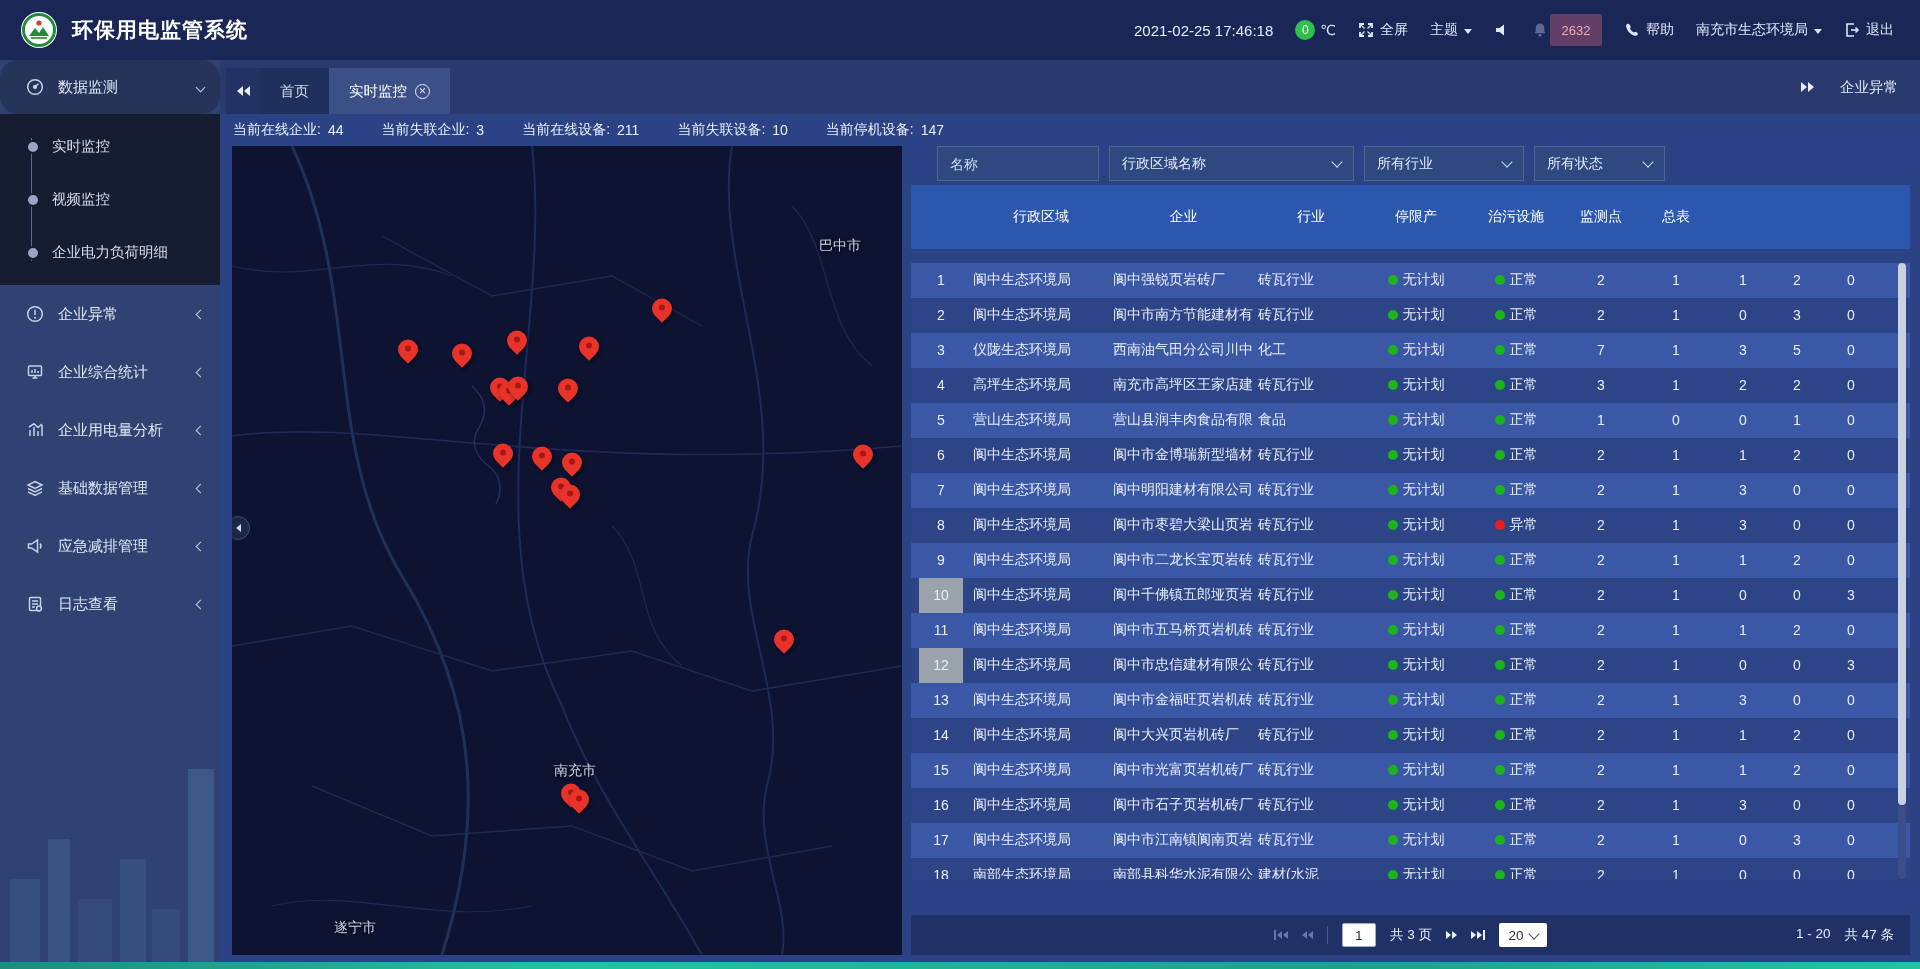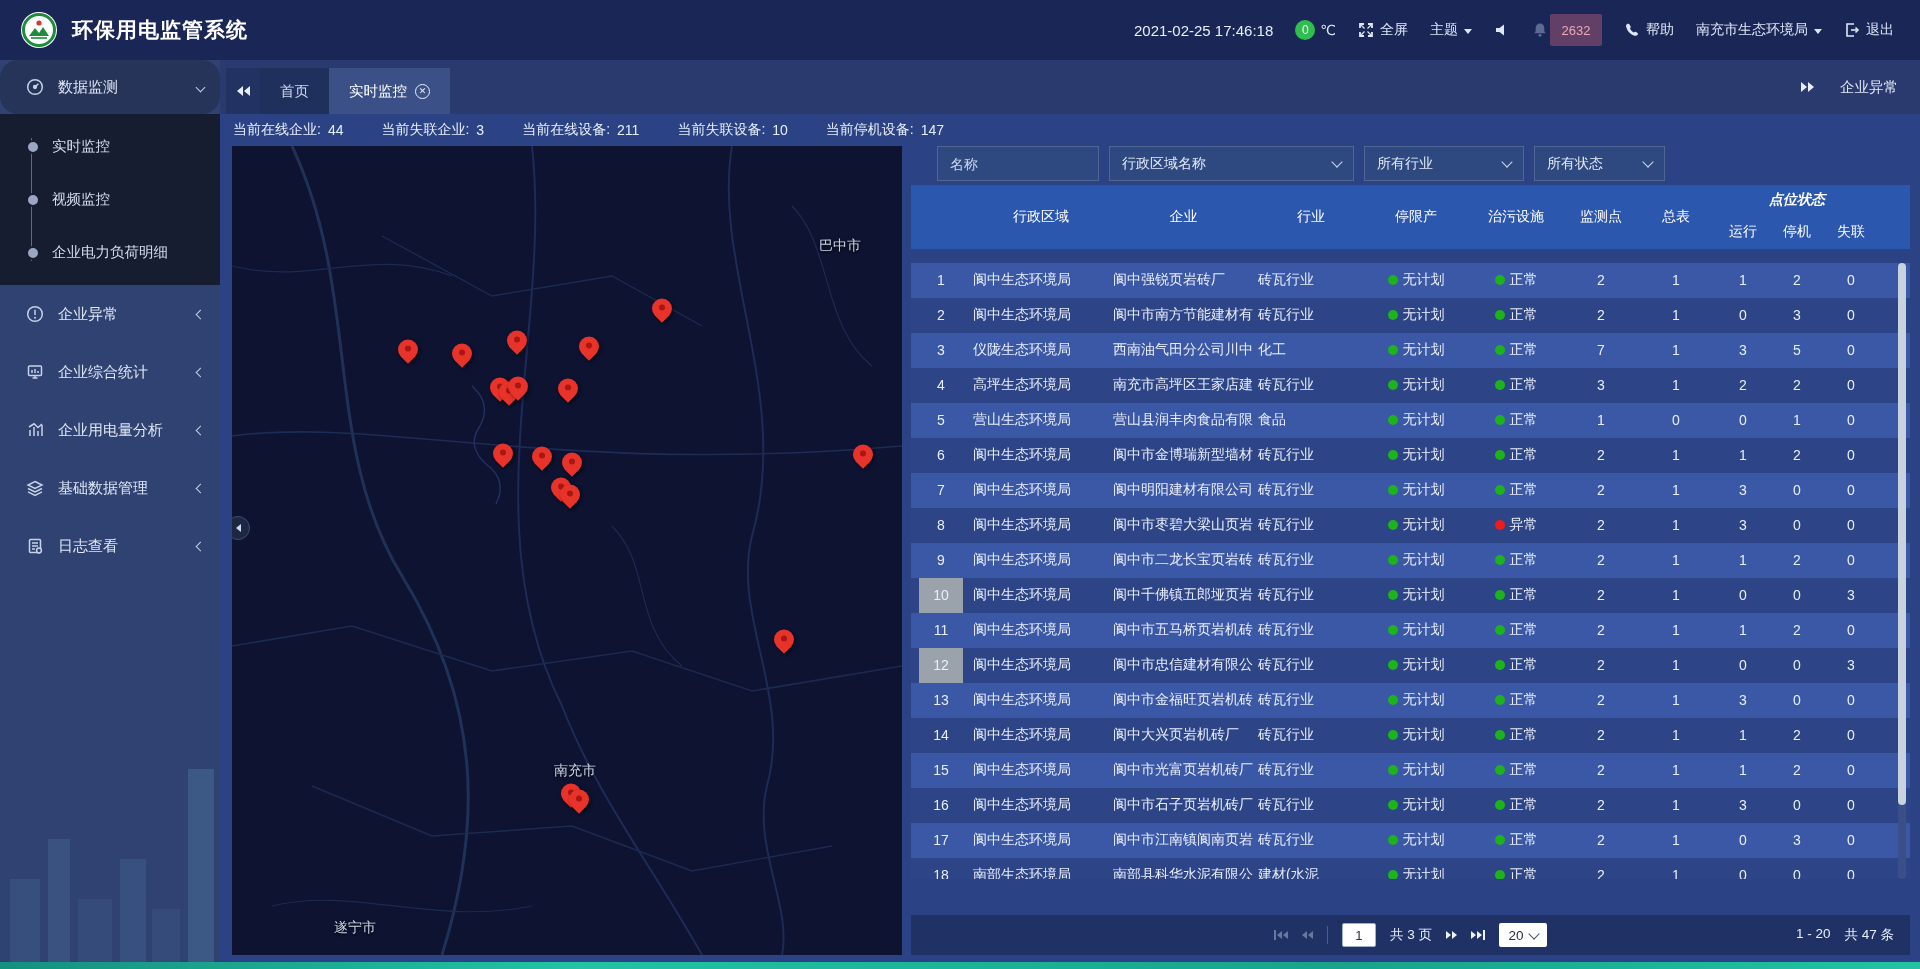--- a/index.html
+++ b/index.html
@@ -251,20 +251,28 @@
     <svg class="s-icon" viewBox="0 0 18 18" fill="none" stroke="#c7d2e8" stroke-width="1.5">
       <path d="M9 2.5 L16 6 L9 9.5 L2 6 Z"></path>
         <path d="M2 9.5 L9 13 L16 9.5"></path>
         <path d="M2 12.8 L9 16.3 L16 12.8"></path>
     </svg>
     <span>基础数据管理</span>
     <span class="chev left"></span>
   </div>
   <div class="side-item">
     <svg class="s-icon" viewBox="0 0 18 18" fill="none" stroke="#c7d2e8" stroke-width="1.5">
+      <path d="M2.5 7 v4 h3 l6 4 V3 l-6 4 Z"></path>
+        <path d="M14 6.5 a4 4 0 0 1 0 5"></path>
+    </svg>
+    <span>应急减排管理</span>
+    <span class="chev left"></span>
+  </div>
+  <div class="side-item">
+    <svg class="s-icon" viewBox="0 0 18 18" fill="none" stroke="#c7d2e8" stroke-width="1.5">
       <rect x="3.5" y="2.5" width="11" height="13" rx="1"></rect>
         <path d="M6 6 h6 M6 9 h6 M6 12 h3"></path>
       <circle cx="13" cy="13.5" r="2.4" fill="#2f4271"></circle>
     </svg>
     <span>日志查看</span>
     <span class="chev left"></span>
   </div>
   <div class="skyline"></div>
 </aside>
 
@@ -381,28 +389,20 @@
 
         <div class="thead">
           <div class="th c-no"></div>
           <div class="th c-region">行政区域</div>
           <div class="th c-company">企业</div>
           <div class="th c-industry">行业</div>
           <div class="th c-limit">停限产</div>
           <div class="th c-facility">治污设施</div>
           <div class="th c-points">监测点</div>
           <div class="th c-meters">总表</div>
-          <div class="th-group">
-            <div class="g-label">点位状态</div>
-            <div class="g-subs">
-              <div class="th c-run">运行</div>
-              <div class="th c-stop">停机</div>
-              <div class="th c-lost">失联</div>
-            </div>
-          </div>
         </div>
 
         <div class="rows-viewport">
           <div id="rows-box">
               <div class="tr odd">
     <div class="td c-no">
                   <span class="no-badge">1</span>
                 </div>
     <div class="td c-region">阆中生态环境局</div>
     <div class="td c-company">阆中强锐页岩砖厂</div>

